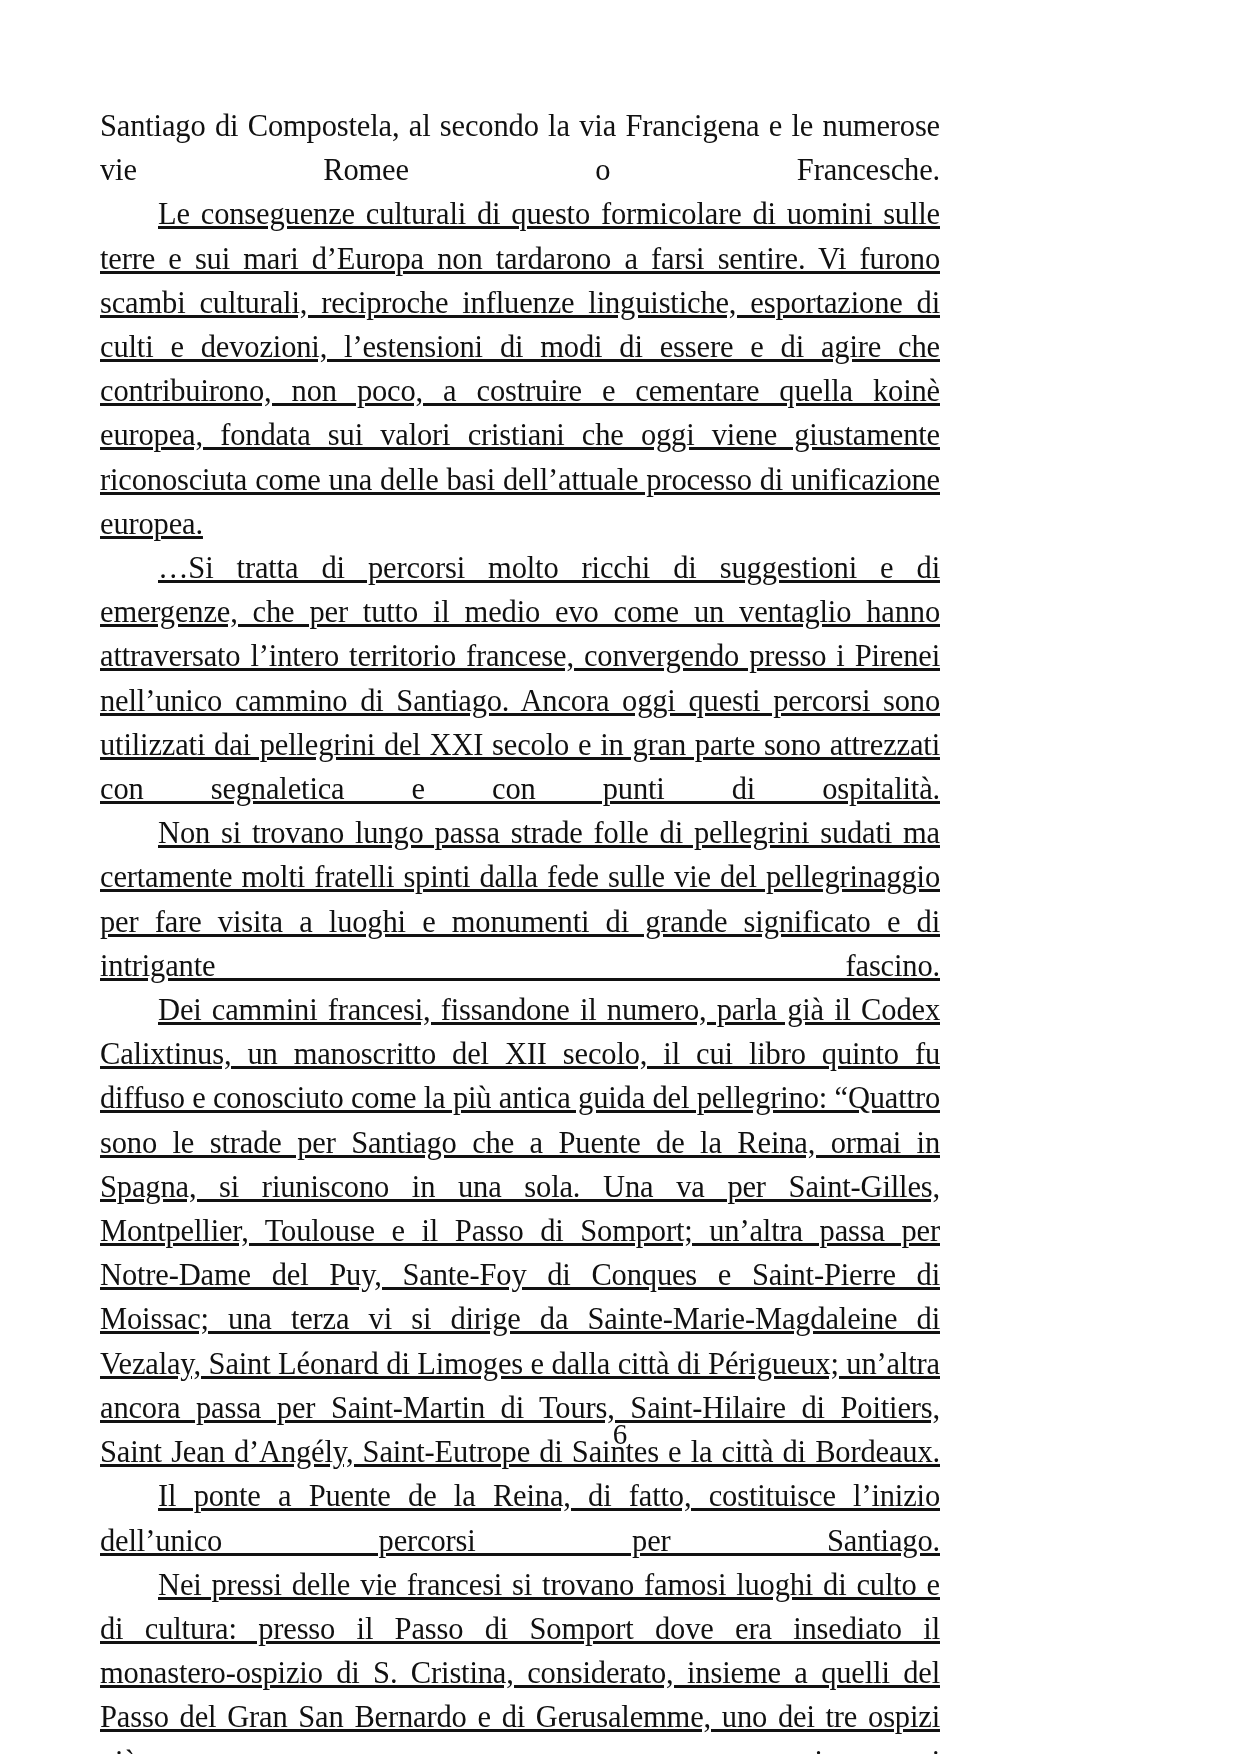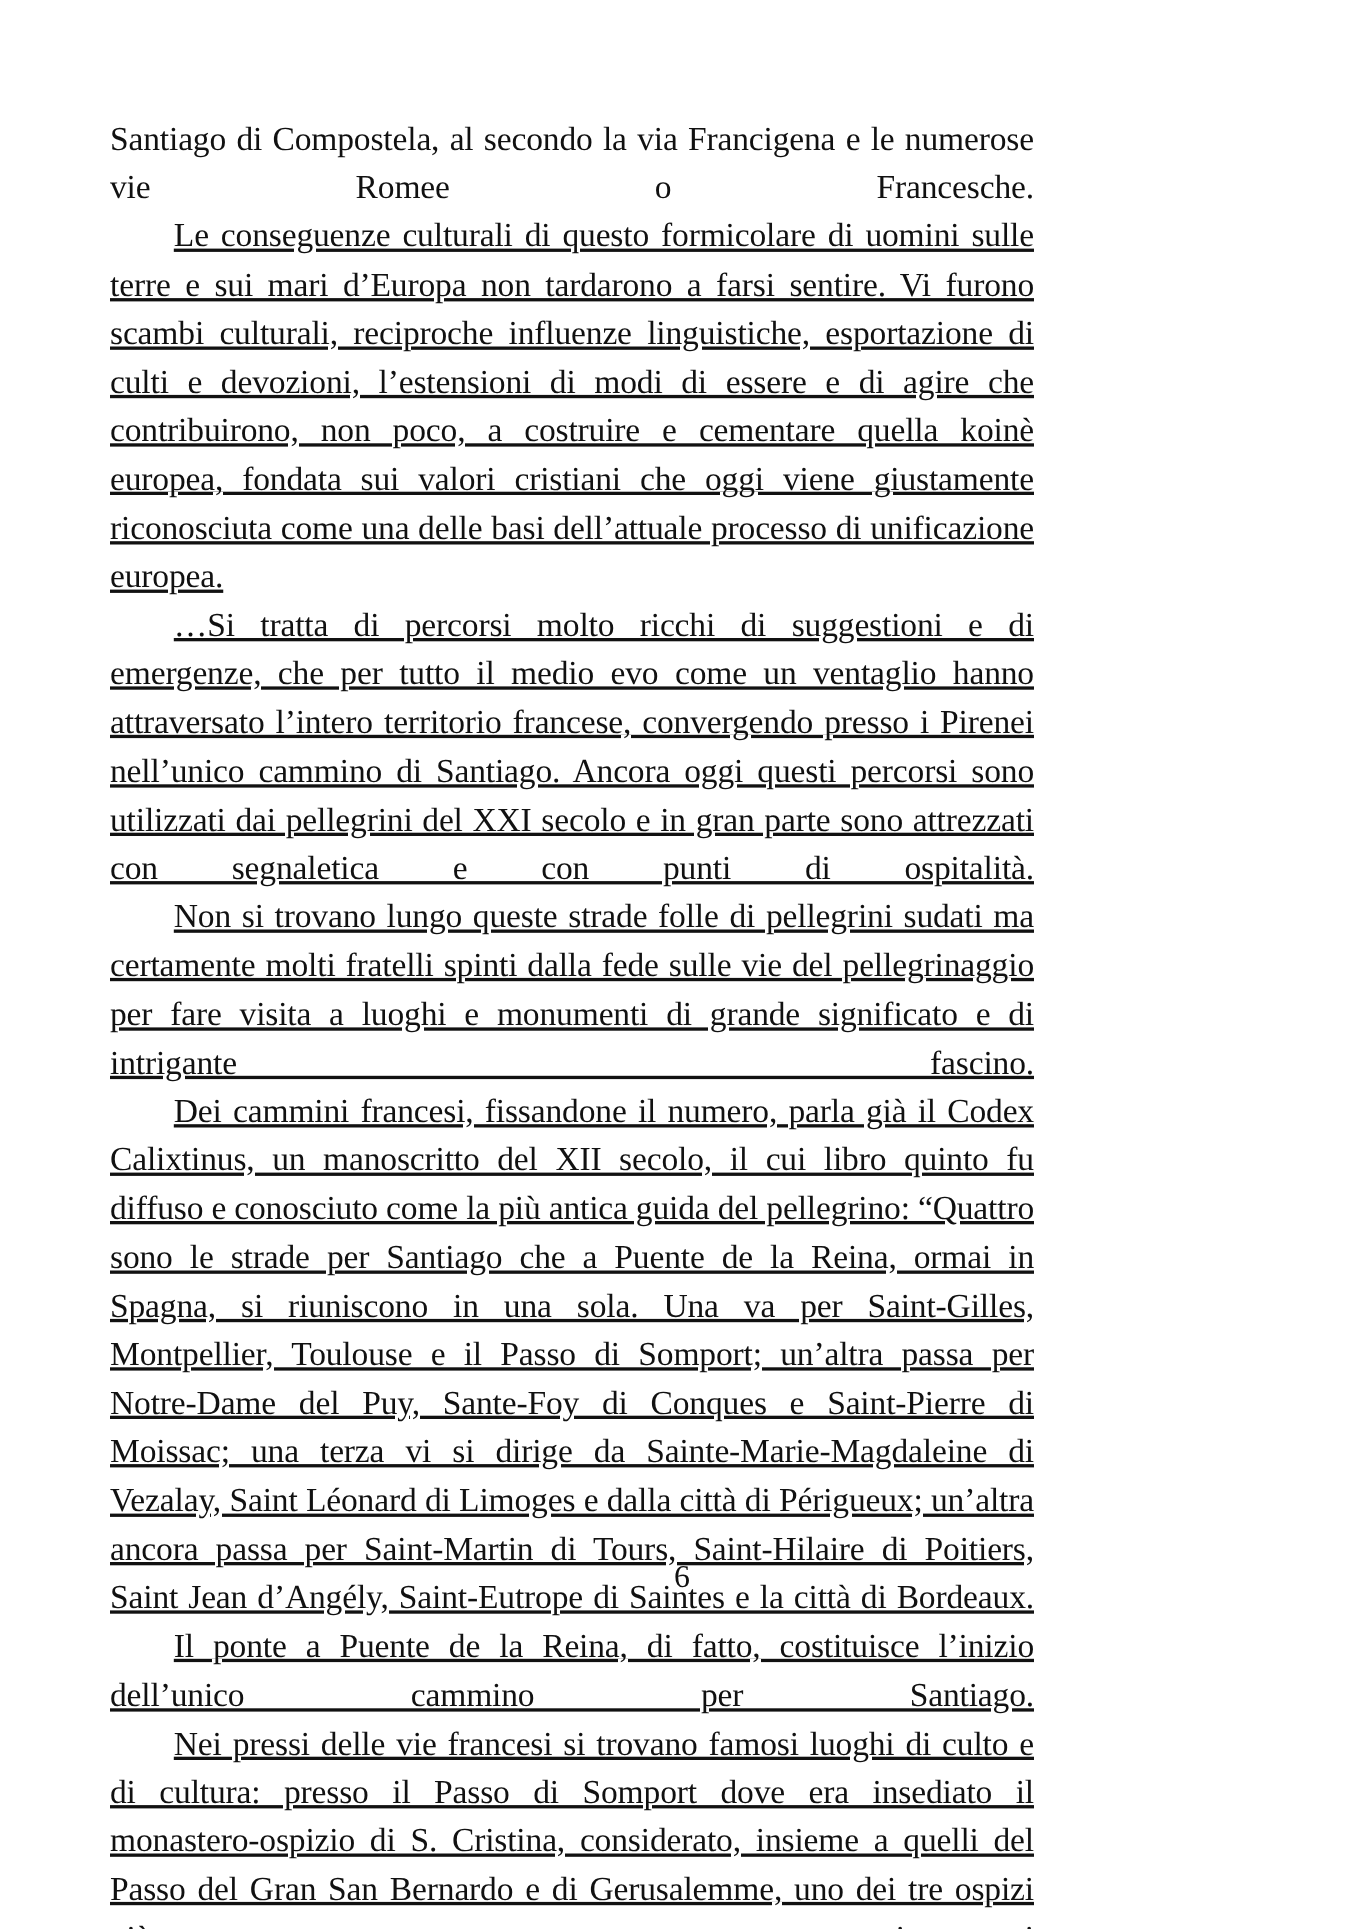--- a/index.html
+++ b/index.html
@@ -66,25 +66,25 @@
 <div class="page">
 
   <div class="text-block">
 
     <p class="para full-justify">Santiago di Compostela, al secondo la via Francigena e le numerose vie Romee o Francesche.</p>
 
     <p class="para indent full-justify" style="text-align-last: left;">Le conseguenze culturali di questo formicolare di uomini sulle terre e sui mari d’Europa non tardarono a farsi sentire. Vi furono scambi culturali, reciproche influenze linguistiche, esportazione di culti e devozioni, l’estensioni di modi di essere e di agire che contribuirono, non poco, a costruire e cementare quella koinè europea, fondata sui valori cristiani che oggi viene giustamente riconosciuta come una delle basi dell’attuale processo di unificazione europea.</p>
 
     <p class="para indent full-justify">…Si tratta di percorsi molto ricchi di suggestioni e di emergenze, che per tutto il medio evo come un ventaglio hanno attraversato l’intero territorio francese, convergendo presso i Pirenei nell’unico cammino di Santiago. Ancora oggi questi percorsi sono utilizzati dai pellegrini del XXI secolo e in gran parte sono attrezzati con segnaletica e con punti di ospitalità.</p>
 
-    <p class="para indent full-justify">Non si trovano lungo queste strade folle di pellegrini sudati ma certamente molti fratelli spinti dalla fede sulle vie del pellegrinaggio per fare visita a luoghi e monumenti di grande significato e di intrigante fascino.</p>
+    <p class="para indent full-justify">Non si trovano lungo passa strade folle di pellegrini sudati ma certamente molti fratelli spinti dalla fede sulle vie del pellegrinaggio per fare visita a luoghi e monumenti di grande significato e di intrigante fascino.</p>
 
     <p class="para indent full-justify">Dei cammini francesi, fissandone il numero, parla già il Codex Calixtinus, un manoscritto del XII secolo, il cui libro quinto fu diffuso e conosciuto come la più antica guida del pellegrino: “Quattro sono le strade per Santiago che a Puente de la Reina, ormai in Spagna, si riuniscono in una sola. Una va per Saint-Gilles, Montpellier, Toulouse e il Passo di Somport; un’altra passa per Notre-Dame del Puy, Sante-Foy di Conques e Saint-Pierre di Moissac; una terza vi si dirige da Sainte-Marie-Magdaleine di Vezalay, Saint Léonard di Limoges e dalla città di Périgueux; un’altra ancora passa per Saint-Martin di Tours, Saint-Hilaire di Poitiers, Saint Jean d’Angély, Saint-Eutrope di Saintes e la città di Bordeaux.</p>
 
-    <p class="para indent full-justify">Il ponte a Puente de la Reina, di fatto, costituisce l’inizio dell’unico cammino per Santiago.</p>
+    <p class="para indent full-justify">Il ponte a Puente de la Reina, di fatto, costituisce l’inizio dell’unico percorsi per Santiago.</p>
 
     <p class="para indent full-justify">Nei pressi delle vie francesi si trovano famosi luoghi di culto e di cultura: presso il Passo di Somport dove era insediato il monastero-ospizio di S. Cristina, considerato, insieme a quelli del Passo del Gran San Bernardo e di Gerusalemme, uno dei tre ospizi più importanti</p>
 
   </div>
 
   <div class="folio">6</div>
 
 </div>
 
 </body></html>

